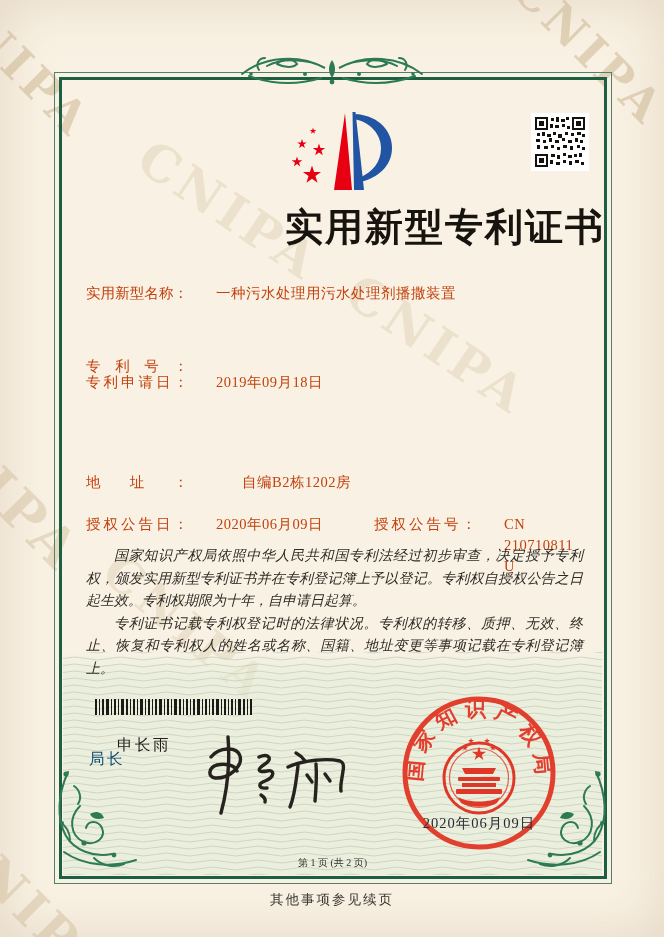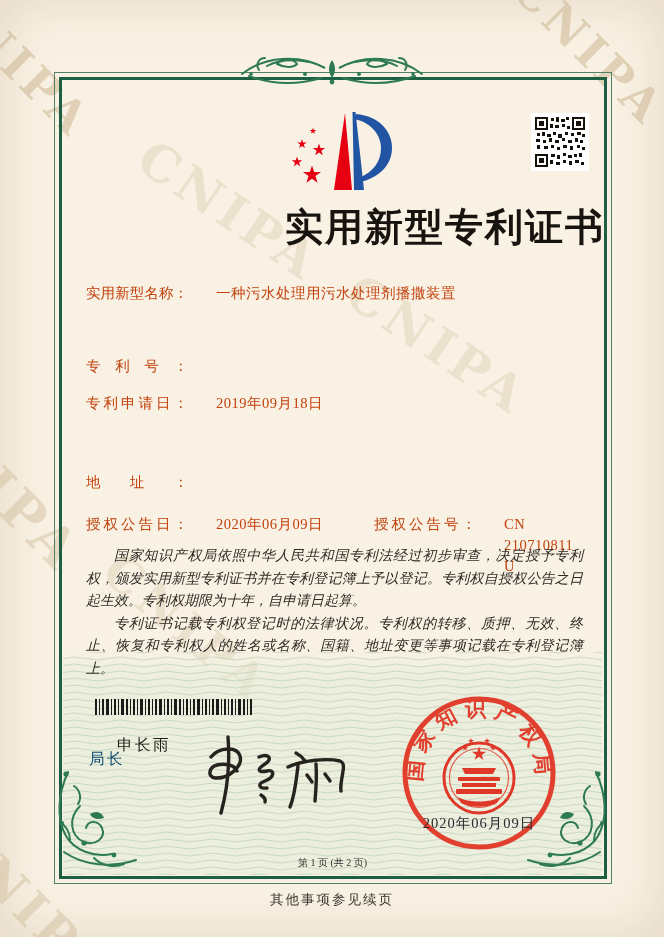--- a/index.html
+++ b/index.html
@@ -223,27 +223,28 @@
 
   <div class="title">实用新型专利证书</div>
 
   <div class="frow" style="top:283px">
     <span class="flabel">实用新型名称：</span>
     <span class="fvalue">一种污水处理用污水处理剂播撒装置</span>
   </div>
   <div class="frow" style="top:356px">
     <span class="flabel">专利号：</span>
   </div>
-  <div class="frow" style="top:393px">
+  <div class="frow" style="top:372px">
     <span class="flabel">专利申请日：</span>
     <span class="fvalue">2019年09月18日</span>
   </div>
   <div class="frow" style="top:472px">
     <span class="flabel">地址：</span>
     <span class="fvalue">
+      <span style="display:block" class="addr2">自编B2栋1202房</span>
     </span>
   </div>
   <div class="frow" style="top:514px">
     <span class="flabel">授权公告日：</span>
     <span class="fvalue gval1">2020年06月09日</span>
     <span class="flabel">授权公告号：</span>
     <span class="fvalue">CN 210710811 U</span>
   </div>
 
   <div class="legal">

